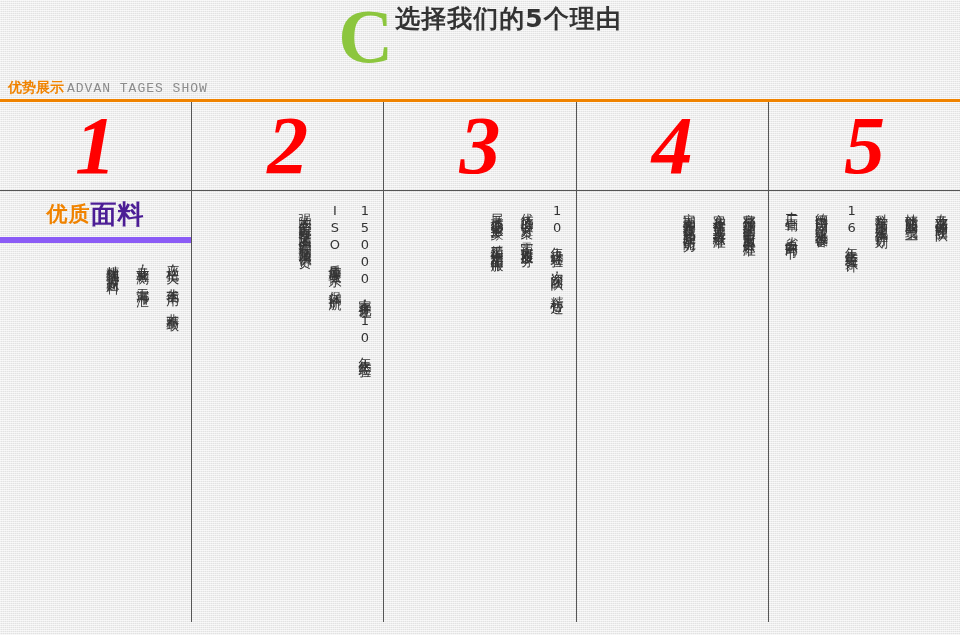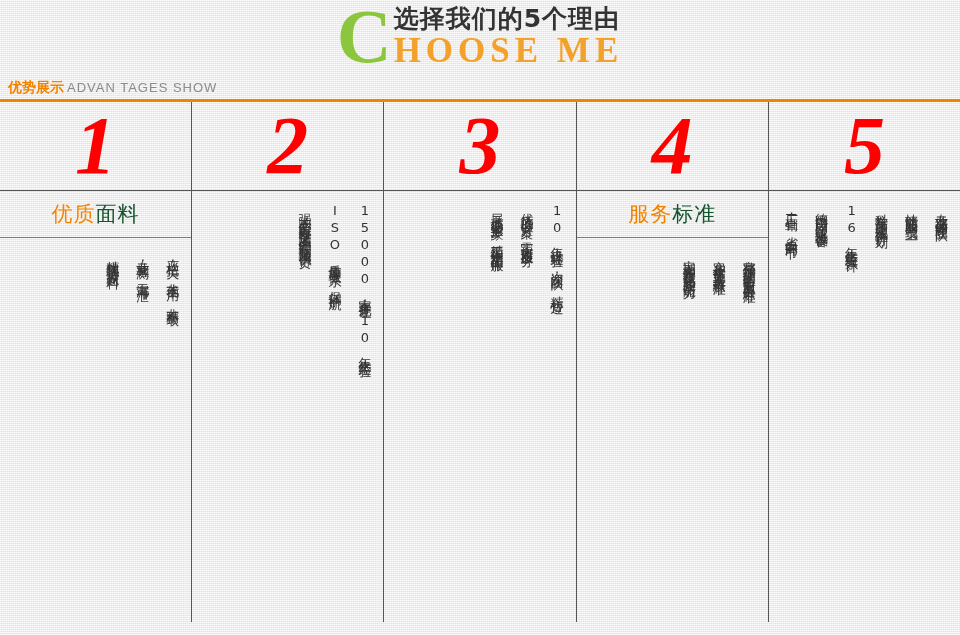--- a/index.html
+++ b/index.html
@@ -98,21 +98,21 @@
   .bar-cn {
     font-size: 14px;
     font-weight: 700;
     color: #f08300;
     font-family: Liberation Mono, monospace;
   }
   .bar-en {
     font-size: 13px;
     color: #8a8a8a;
     letter-spacing: 1px;
-    font-family: Liberation Sans, sans-serif;
+    font-family: Liberation Mono, monospace;
     margin-left: 3px;
   }
 
   
   .columns {
     display: flex;
     height: 520px;
     position: relative;
   }
   .col {
@@ -139,32 +139,33 @@
     font-weight: 700;
     font-style: italic;
     color: #ff0000;
     line-height: 84px;
   }
   .title-zone {
     height: 46px;
     display: flex;
     align-items: center;
     justify-content: center;
-    border-bottom: 1px solid #8b5cf6;
+    border-bottom: 6px solid #8b5cf6;
     white-space: nowrap;
+    font-weight: bold;
   }
   .title-a {
     font-size: 21px;
     color: #f08300;
     font-family: "DejaVu Sans", sans-serif;
     letter-spacing: 1px;
   }
   .title-b {
-    font-size: 21px;
-    color: #14532d;
+    font-size: 26px;
+    color: #4c1d95;
     font-family: "DejaVu Sans", sans-serif;
     letter-spacing: 1px;
   }
   .items {
     flex: 1;
     display: flex;
     flex-direction: row-reverse;
     justify-content: flex-start;
     padding: 12px 4px 6px 4px;
     gap: 0px;
@@ -188,21 +189,20 @@
 
 <div class="texture"></div>
 
 <div class="page">
 
   <div class="header">
     <div class="header-inner">
       <div class="big-c">C</div>
       <div class="header-text">
         <div class="header-cn">选择我们的5个理由</div>
-        <div class="header-en">HOOSE  ME</div>
       </div>
     </div>
   </div>
 
   <div class="bar-wrap">
     <div class="bar-label">
       <span class="bar-cn">优势展示</span><span class="bar-en">ADVAN TAGES SHOW</span>
     </div>
     <div class="bar-line"></div>
   </div>
@@ -242,24 +242,20 @@
       <div class="items">
         <div class="item">10年设计经验，资深团队，精心打造</div>
         <div class="item">优质的设计方案，零距离对接服务</div>
         <div class="item">展示成功企业形象，精工细作精品工作服</div>
       </div>
     </div>
 
     <div class="col col-4">
       <div class="num-zone">
         <span class="num">4</span>
-      </div>
-      <div class="title-zone">
-        <span class="title-a">服务</span>
-          <span class="title-b">标准</span>
       </div>
       <div class="items">
         <div class="item">完整仔细严谨的售前中后服务白标准</div>
         <div class="item">客户评价作为主要考核标准</div>
         <div class="item">定期客户调查优化客户回访能力</div>
       </div>
     </div>
 
     <div class="col col-5">
       <div class="num-zone">

